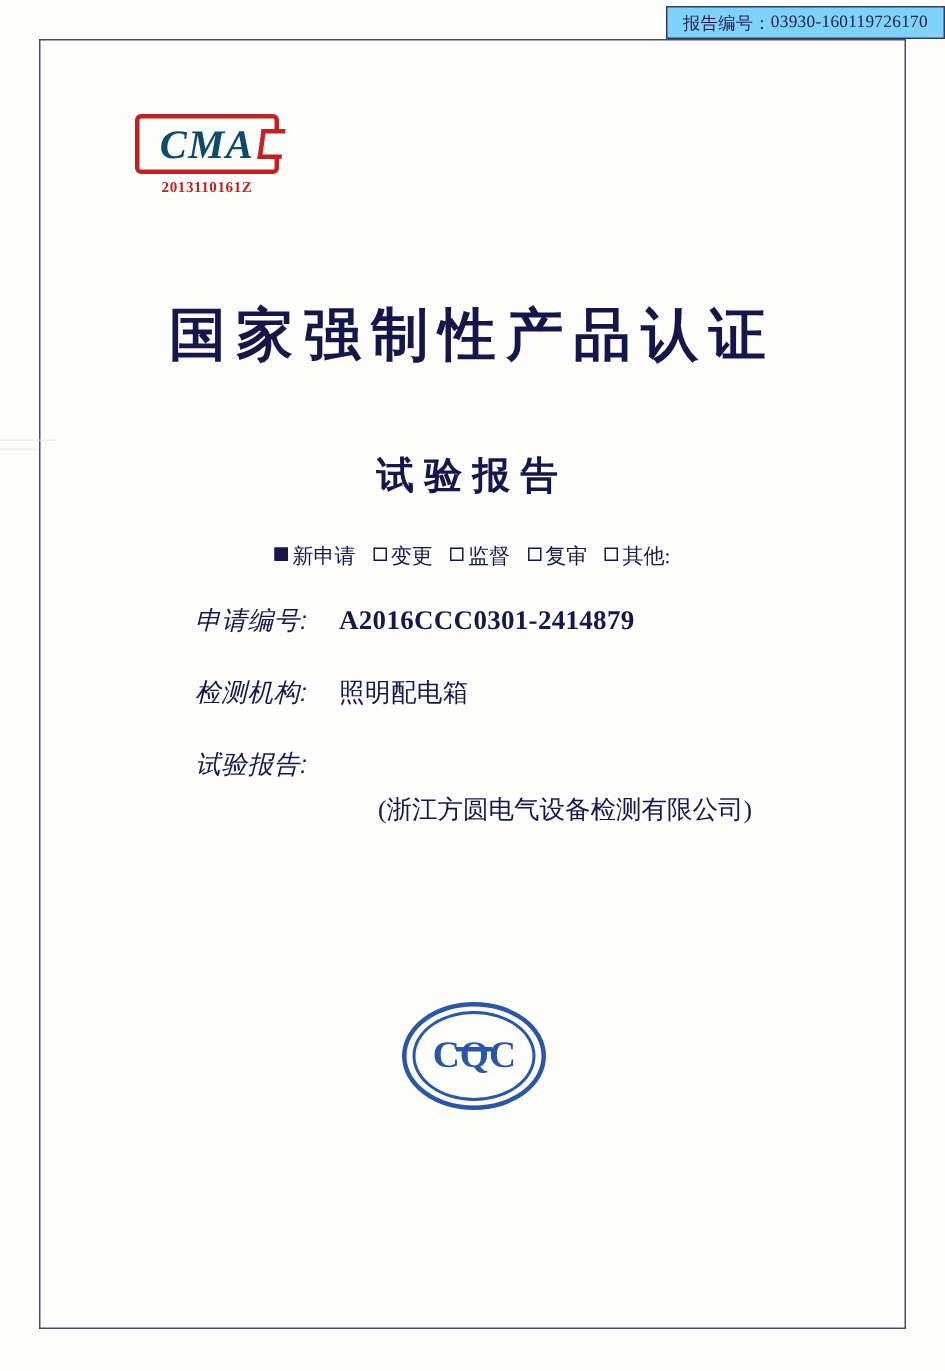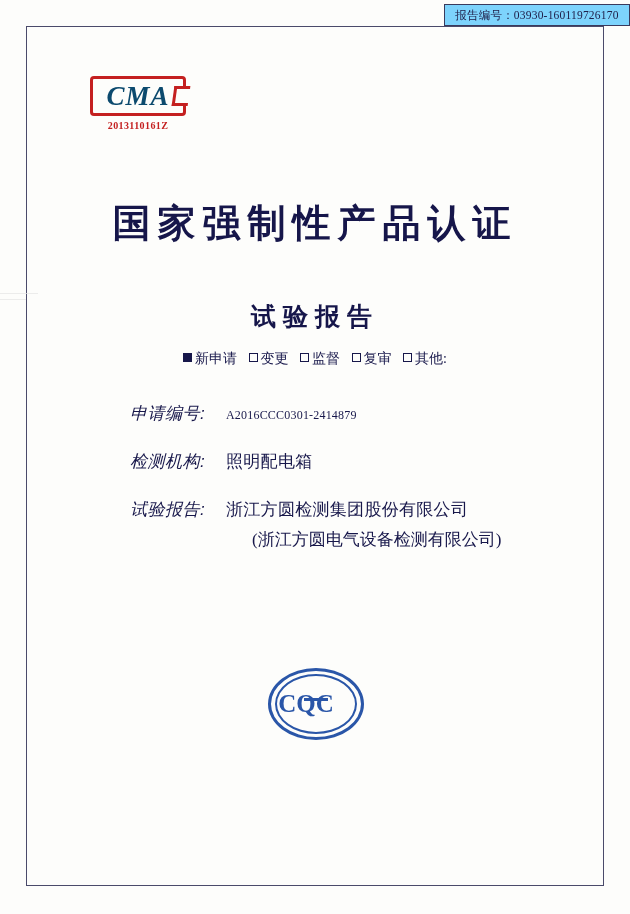--- a/index.html
+++ b/index.html
@@ -218,21 +218,21 @@
   .title-sub {
     top: 284px;
     font-size: 25px;
     margin-top: 16px;
   }
 
   
   .check-row {
     position: absolute;
     left: 26px;
-    top: 350px;
+    top: 362px;
     width: 578px;
     text-align: center;
     font-size: 14px;
     color: #17174a;
     font-family: "Liberation Serif", serif;
   }
   .check-item {
     display: inline-block;
     margin: 0 4px;
     white-space: nowrap;
@@ -269,22 +269,23 @@
     flex: 0 0 96px;
     font-style: italic;
     font-family: Liberation Sans, sans-serif;
     letter-spacing: .5px;
   }
   .field-value {
     font-family: "Liberation Serif", serif;
     letter-spacing: .3px;
   }
   .field-value.en {
-    font-size: 12px;
+    font-size: 18px;
     letter-spacing: .2px;
+    font-weight: bold;
   }
   .field-sub {
     margin-left: 96px;
     margin-top: -18px;
     margin-bottom: 30px;
     font-size: 17px;
     color: #17174a;
     padding-left: 26px;
   }
 
@@ -306,21 +307,21 @@
   }
   .cqc-oval.inner {
     left: 7px; top: 6px;
     width: 82px; height: 60px;
     border-width: 2px;
   }
   .cqc-text {
     position: absolute;
     left: 0; top: 22px;
     width: 76px;
-    text-align: center;
+    text-align: right;
     font-family: "Liberation Serif", serif;
     font-weight: bold;
     font-size: 25px;
     color: #2a56a8;
     letter-spacing: 0px;
   }
   .cqc-bar {
     position: absolute;
     left: 36px;
     top: 30px;
@@ -377,21 +378,20 @@
     </div>
 
     <div class="field-row">
       <div class="field-label">检测机构:</div>
       <div class="field-value">照明配电箱</div>
     </div>
 
 
     <div class="field-row">
       <div class="field-label">试验报告:</div>
-      <div class="field-value">浙江方圆检测集团股份有限公司</div>
     </div>
 
     <div class="field-sub">(浙江方圆电气设备检测有限公司)</div>
 
   </div>
 
   <div class="cqc">
     <div class="cqc-oval"></div>
     <div class="cqc-oval inner"></div>
     <div class="cqc-text">CQC</div>

